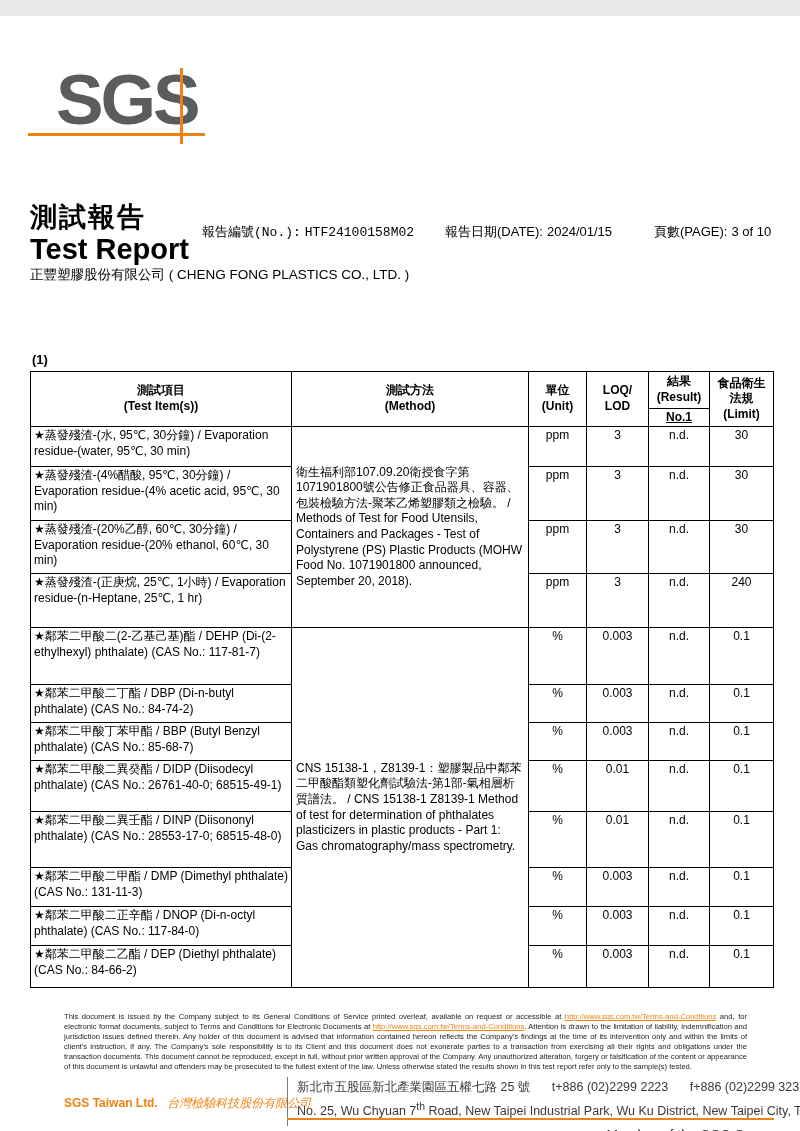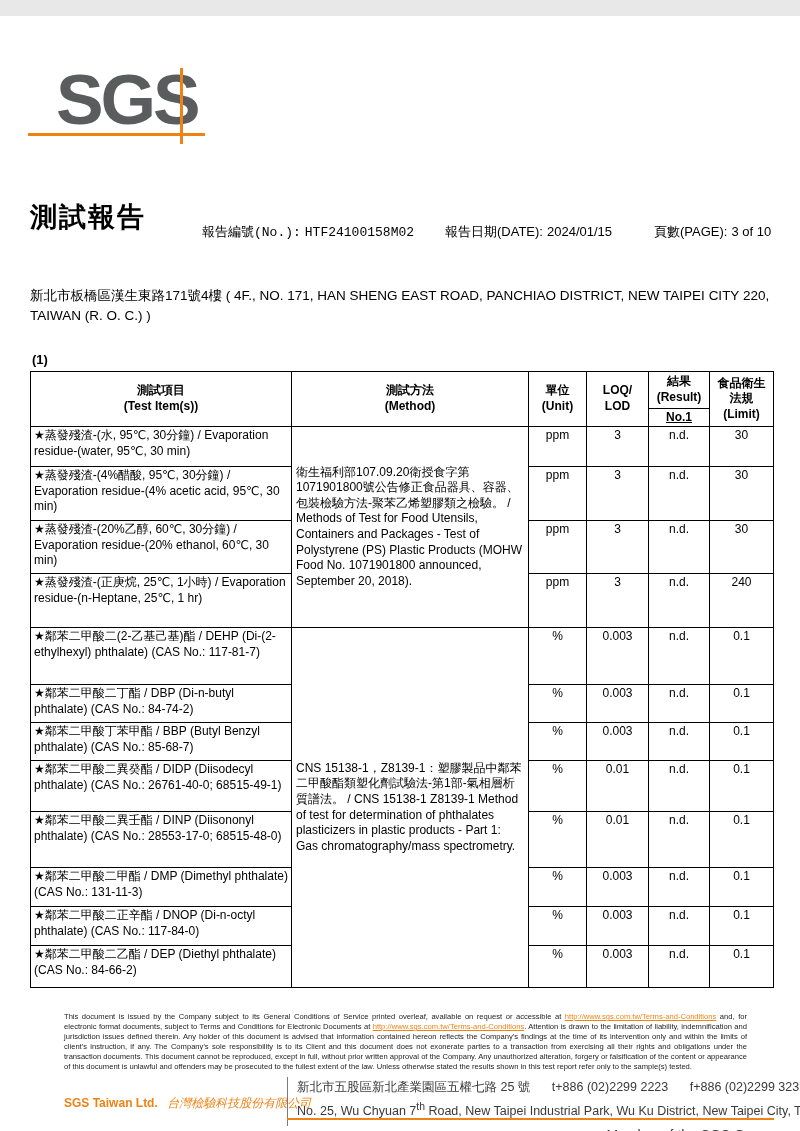--- a/index.html
+++ b/index.html
@@ -69,28 +69,29 @@
 </head>
 <body>
 
 <div class="page">
 
   <div class="logo-text">SGS</div>
   <div class="logo-hline"></div>
   <div class="logo-vline"></div>
 
   <div class="title-zh">測試報告</div>
+  <div class="title-en">Test Report</div>
 
   <div class="meta-line">
     <span class="meta-no"><span>報告編號(No.):</span><span class="val">HTF24100158M02</span></span>
     <span class="meta-date"><span>報告日期(DATE):</span><span class="val">2024/01/15</span></span>
     <span class="meta-page"><span>頁數(PAGE):</span><span class="val">3 of 10</span></span>
   </div>
 
-  <div class="address-line">新北市板橋區漢生東路171號4樓 ( 4F., NO. 171, HAN SHENG EAST ROAD, PANCHIAO DISTRICT, NEW TAIPEI CITY 220, TAIWAN (R. O. C.) )</div>
+  <div class="company-line">正豐塑膠股份有限公司 ( CHENG FONG PLASTICS CO., LTD. )</div>
 
   <div class="section-label">(1)</div>
 
   <table class="report-table">
     <colgroup>
       <col style="width:261px">
         <col style="width:237px">
         <col style="width:58px">
       <col style="width:62px">
         <col style="width:61px">

